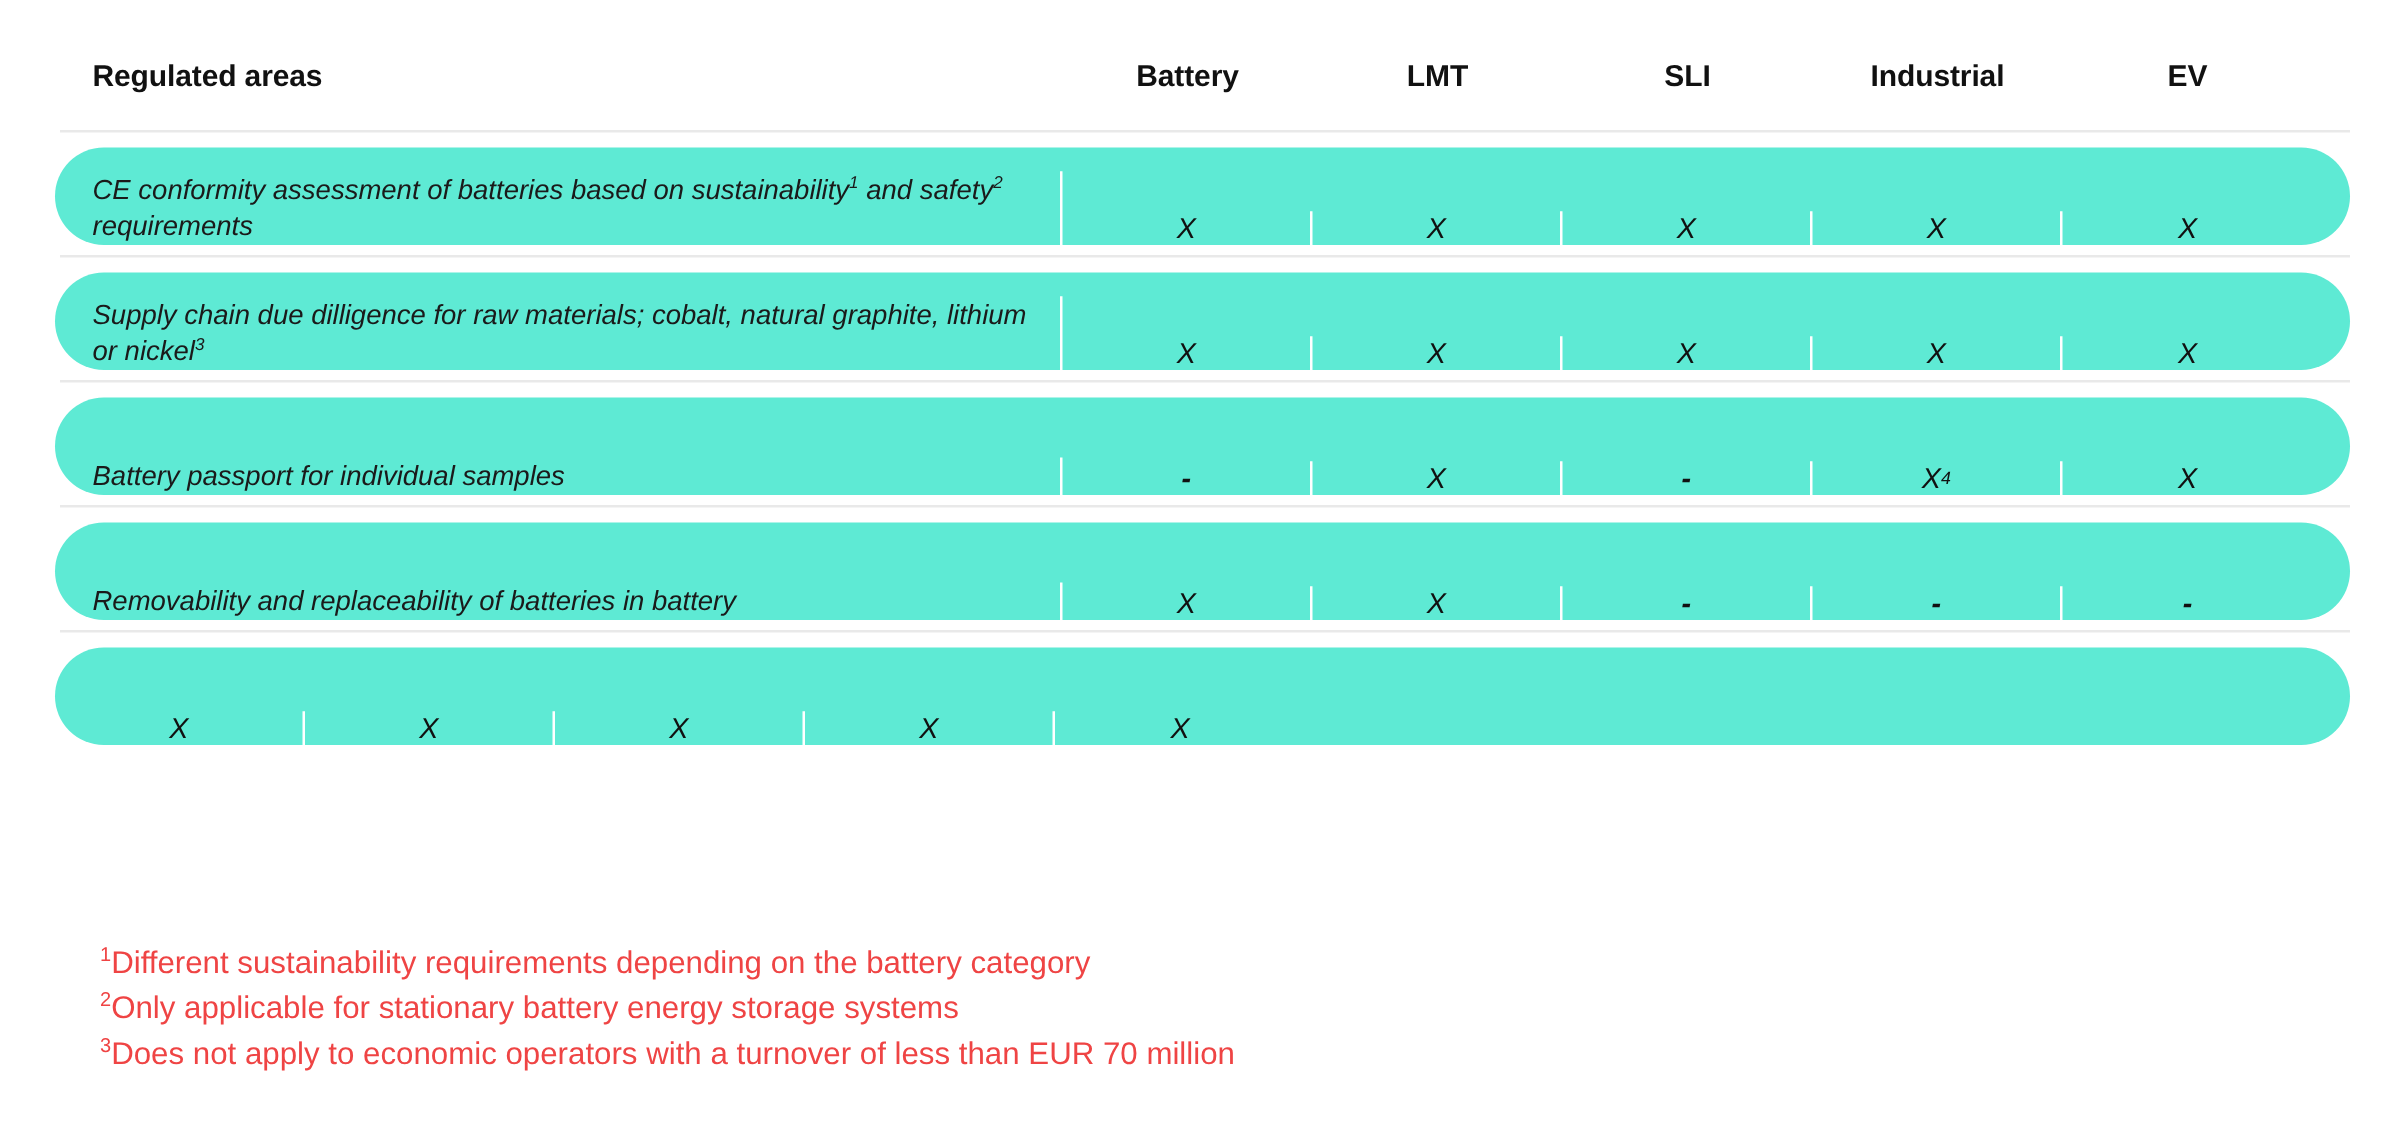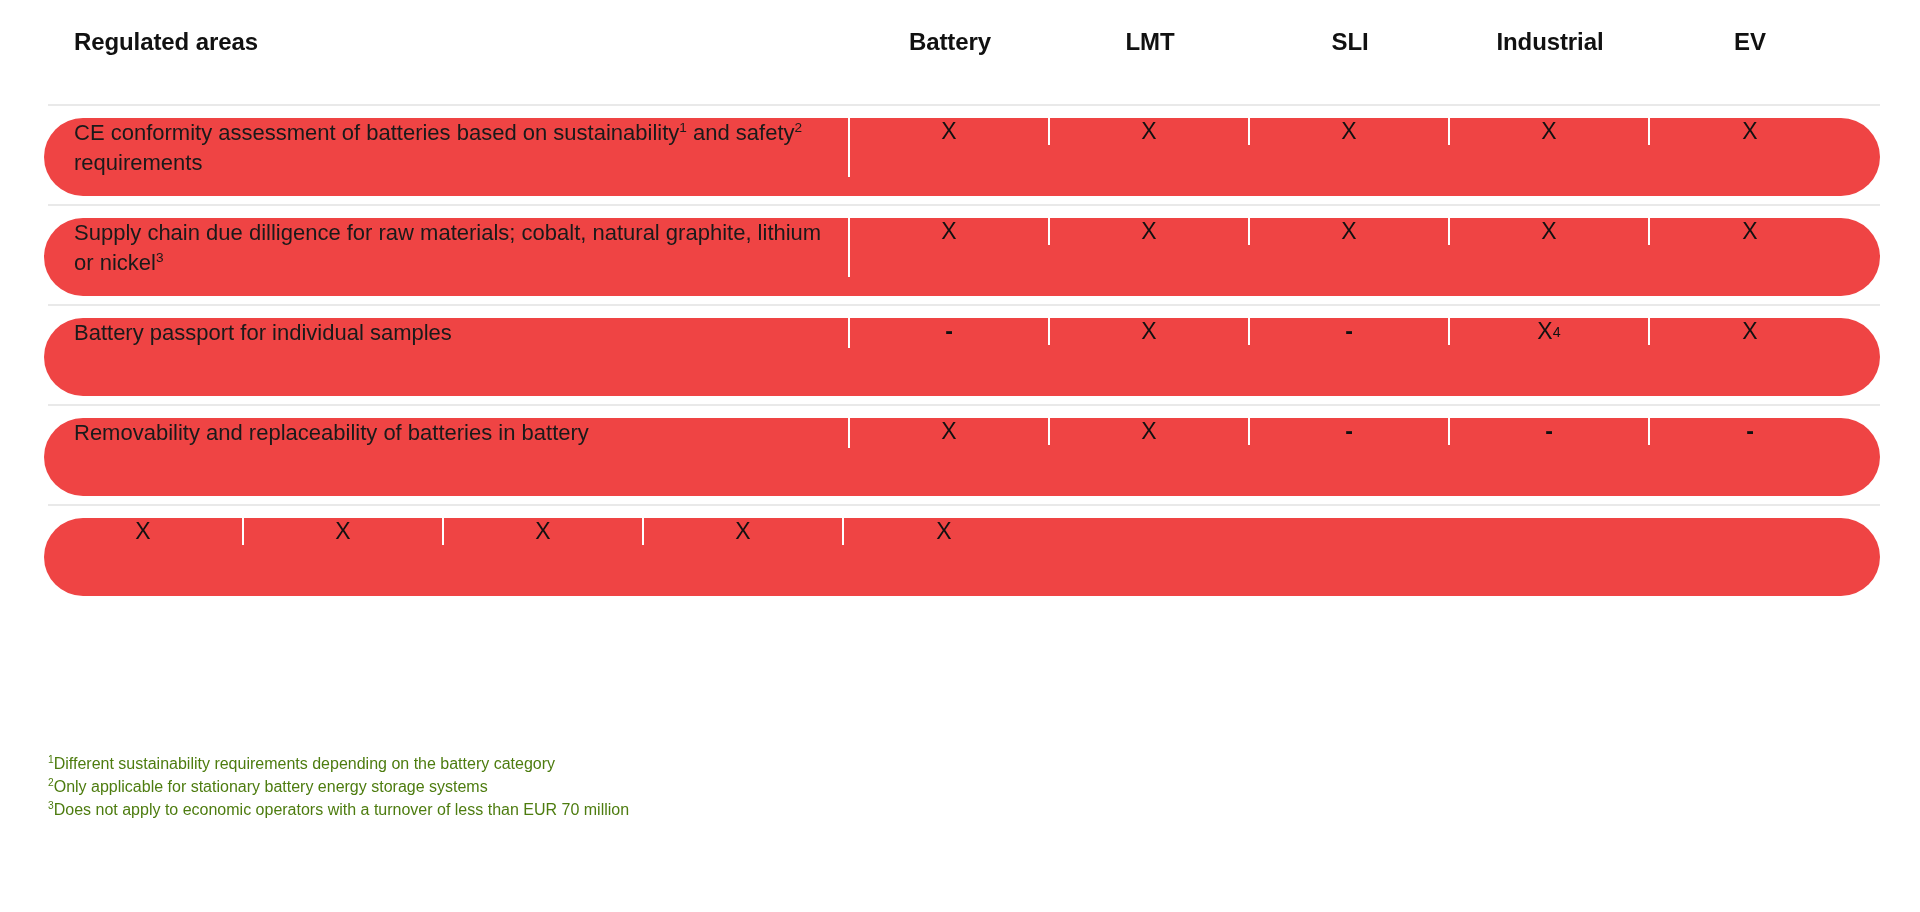--- a/index.html
+++ b/index.html
@@ -20,21 +20,21 @@
 
   .table-wrap {
     position: absolute;
     left: 0; top: 0;
     width: 1920px;
   }
 
   
   .header-row {
     display: flex;
-    align-items: flex-start;
+    align-items: center;
     height: 96px;
     padding-top: 28px;
   }
   .head-label-cell {
     width: 850px;
     padding-left: 74px;
     font-size: 24px;
     font-weight: bold;
     color: #111111;
     letter-spacing: -0.1px;
@@ -57,27 +57,28 @@
     position: absolute;
     left: 48px;
     right: 40px;
     top: 8px;
     height: 2px;
     background: #e9e9e9;
   }
   .data-row {
     position: relative;
     display: flex;
-    align-items: flex-start;
+    align-items: flex-end;
     margin-left: 44px;
     margin-right: 40px;
-    background: #ef4444;
+    background: #5eead4;
     border-radius: 500px;
     min-height: 78px;
     overflow: hidden;
+    font-style: italic;
   }
   .row-tall { min-height: 78px; }
 
   .label-cell {
     width: 806px;
     display: flex;
     align-items: center;
     padding-left: 30px;
     padding-right: 18px;
     font-size: 22px;
@@ -104,24 +105,25 @@
   }
 
   
   .footnotes {
     position: absolute;
     left: 48px;
     top: 752px;
     width: 1200px;
   }
   .footnote {
-    font-size: 16px;
+    font-size: 25px;
     line-height: 1.45;
-    color: #4d7c0f;
+    color: #ef4444;
     white-space: nowrap;
+    margin-left: 32px;
   }
   .footnote .fn-mark {
     font-size: 0.64em;
     vertical-align: super;
     line-height: 0;
   }
 </style>
 </head>
 <body>
 

